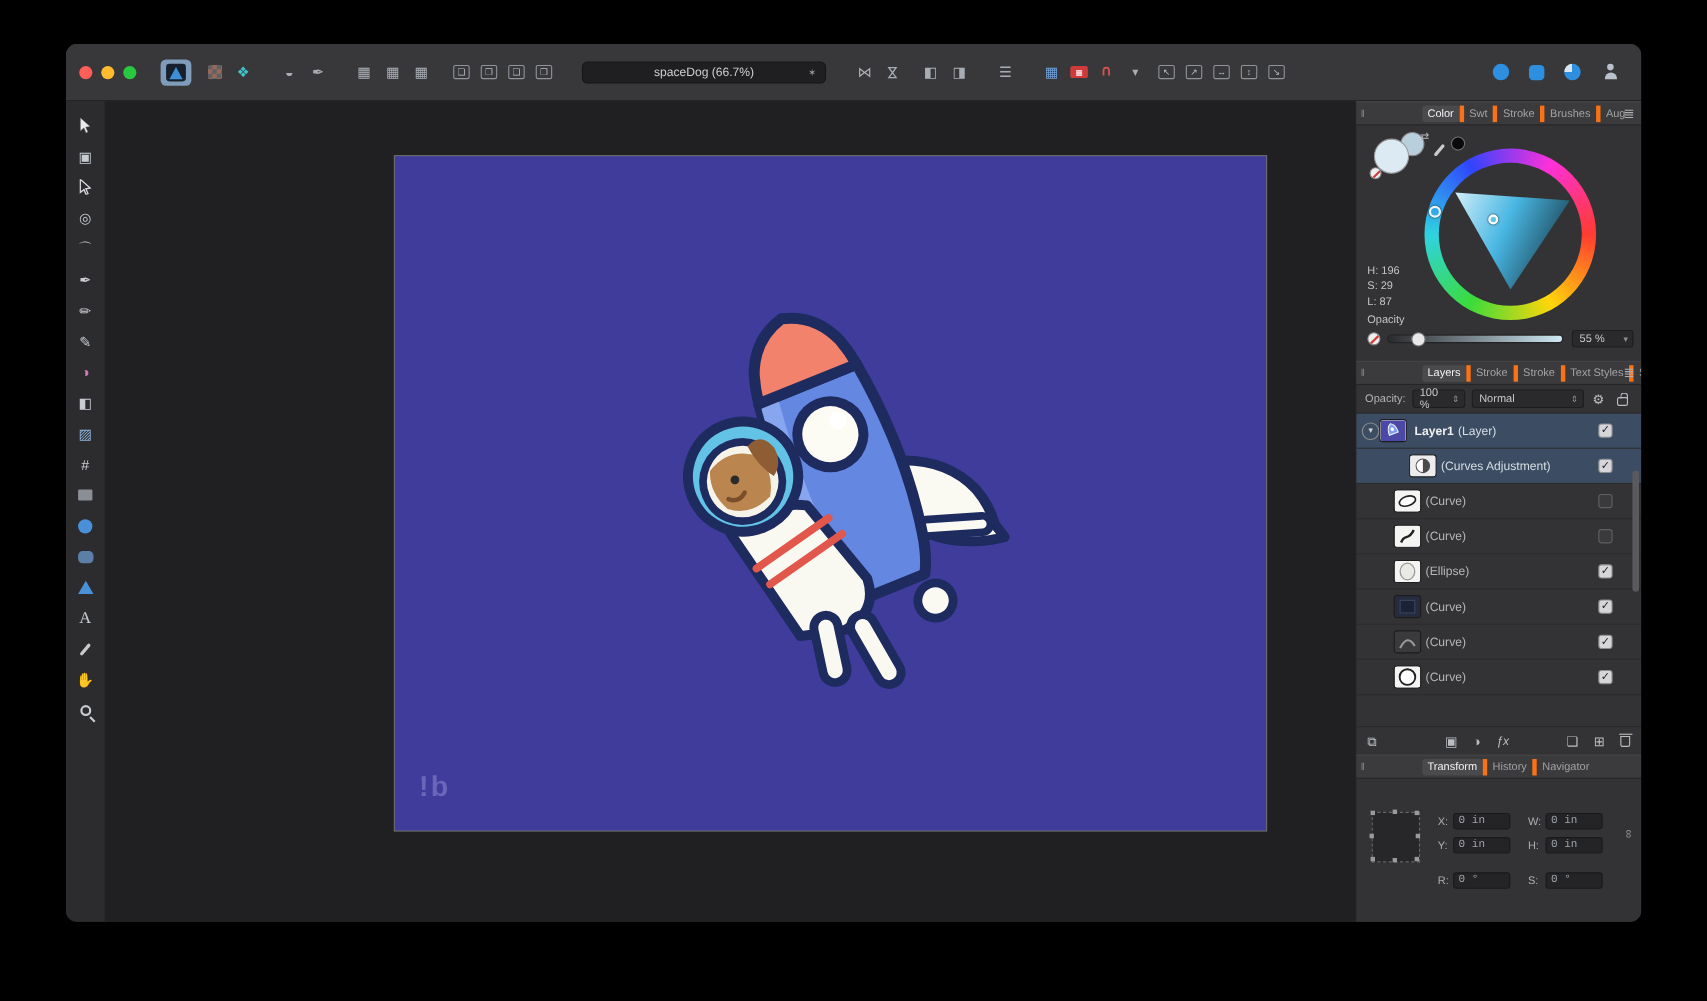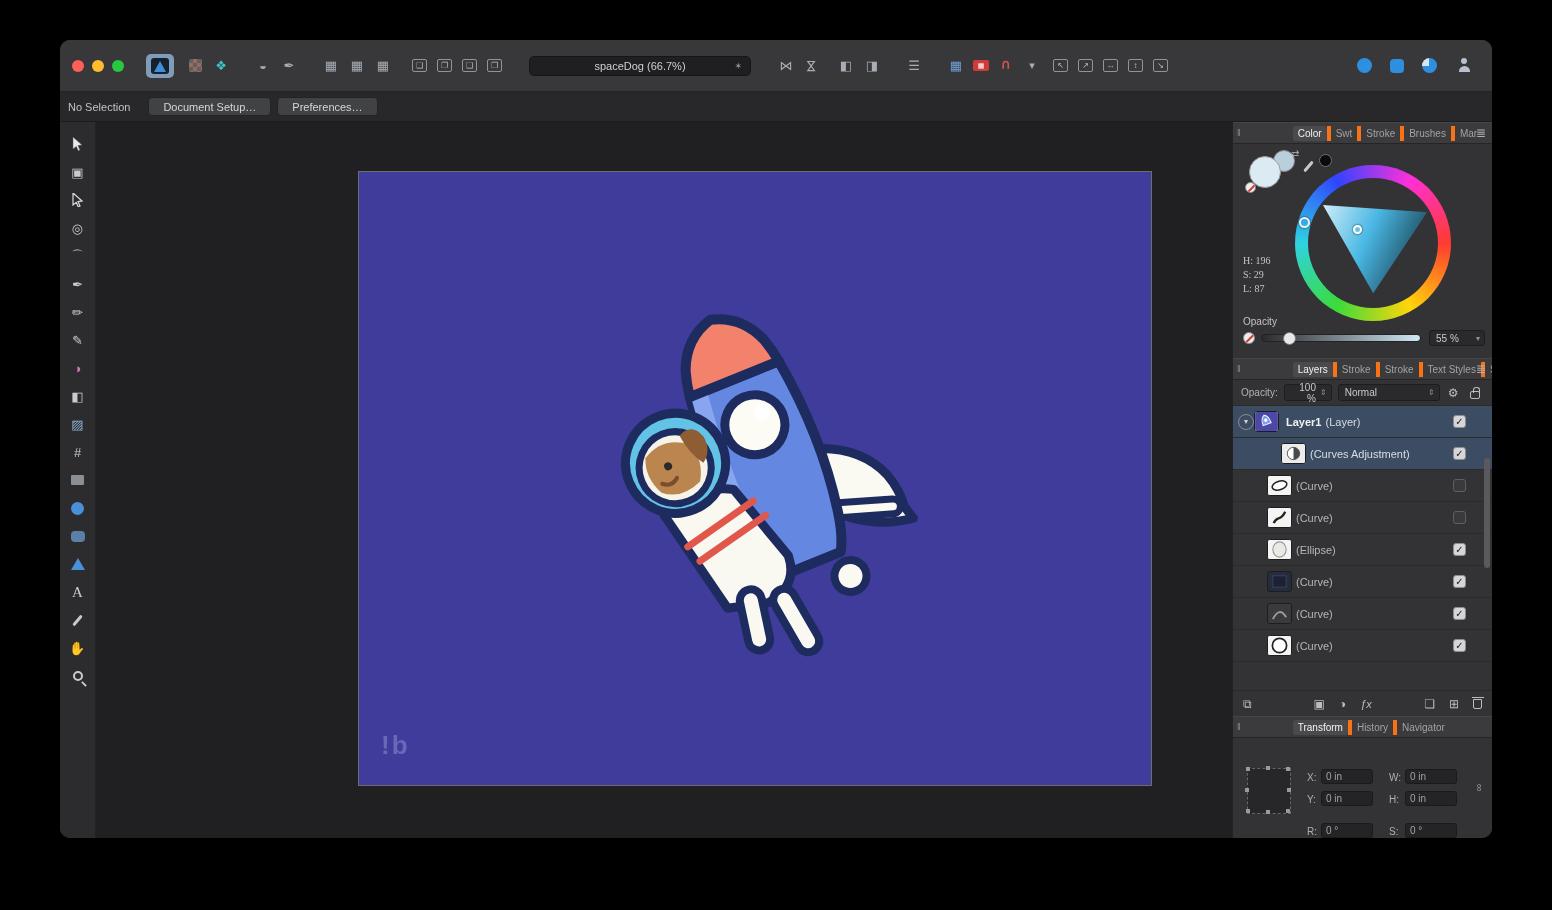--- a/index.html
+++ b/index.html
@@ -73,31 +73,31 @@
   .swapAr { position:absolute; left:58px; top:4px; font-size:10px; color:#b8b8bc; }
   .pipette { position:absolute; left:74px; top:16px; width:3px; height:13px; background:#c9c9cc; border-radius:2px; transform:rotate(40deg); }
   .blackdot { position:absolute; left:86px; top:10px; width:13px; height:13px; border-radius:50%; background:#0a0a0a; border:1px solid #707074; }
   .wheel { position:absolute; left:62px; top:21px; width:156px; height:156px; border-radius:50%;
     background:conic-gradient(from 90deg,#ff3b30,#ffd60a 60deg,#3bdb3b 120deg,#2fd3e0 180deg,#3044ff 240deg,#ff30d9 300deg,#ff3b30 360deg); }
   .wheel::after { content:''; position:absolute; inset:13px; border-radius:50%; background:#333335; }
   .tri { position:absolute; left:24px; top:24px; width:110px; height:104px; clip-path:polygon(6% 12%,100% 26%,46% 100%);
     background:linear-gradient(118deg,#eef9fe 0%,#49b7e3 45%,#0b1920 100%); transform:rotate(-4deg); z-index:2; }
   .hue-marker { position:absolute; left:4px; top:52px; width:11px; height:11px; border-radius:50%; border:2px solid #f2f2f2; box-shadow:0 0 2px #000; z-index:3; }
   .tri-marker { position:absolute; left:58px; top:60px; width:9px; height:9px; border-radius:50%; border:2px solid #fff; box-shadow:0 0 2px #000; z-index:3; }
-  .hsl { position:absolute; left:10px; top:110px; font-size:10px; color:#c4c4c7; line-height:14px;font-family:Liberation Serif, serif; }
+  .hsl { position:absolute; left:10px; top:126px; font-size:10px; color:#c4c4c7; line-height:14px; }
   .op-label { position:absolute; left:10px; top:172px; font-size:10px; color:#c4c4c7; }
   .op-none { position:absolute; left:10px; top:188px; width:12px; height:12px; border-radius:50%; background:#eee; border:1px solid #888; overflow:hidden; }
   .op-none::after{content:'';position:absolute;left:-1px;top:4px;width:15px;height:2px;background:#d23b3b;transform:rotate(-45deg);}
   .op-track { position:absolute; left:28px; top:190px; width:160px; height:8px; border-radius:4px; background:linear-gradient(to right,#2a2a2c,#cfe9f5); border:1px solid #232325; }
   .op-knob { position:absolute; left:-6px; top:-3px; width:13px; height:13px; border-radius:50%; background:#e8e8e8; border:1px solid #777; margin-left:17%; }
   .op-value { position:absolute; left:196px; top:186px; width:56px; height:16px; background:#2a2a2c; border:1px solid #1d1d1f; border-radius:3px; display:flex; align-items:center; font-size:10px; color:#c9c9cc; padding-left:6px; }
   .op-value .dd { margin-left:auto; margin-right:4px; font-size:8px; color:#909094; }
 
   
-  .layers-controls { height:26px; display:flex; align-items:center; padding:0 6px 0 8px; border-bottom:1px solid #2a2a2c; flex:none;text-align:right; }
+  .layers-controls { height:26px; display:flex; align-items:center; padding:0 6px 0 8px; border-bottom:1px solid #2a2a2c; flex:none; }
   .lab { font-size:10px; color:#b4b4b8; }
   .dd-box { height:17px; background:#2a2a2c; border:1px solid #1d1d1f; border-radius:3px; display:flex; align-items:center; font-size:10px; color:#c9c9cc; padding:0 4px 0 6px; margin-left:6px; }
   .dd-box .ud { margin-left:auto; padding-left:4px; font-size:8px; color:#909094; }
   .w48{width:48px} .w100{width:102px}
   .gear { margin-left:8px; color:#b9bdc2; font-size:12px; }
   .icon-lock { width:10px; height:8px; border:1px solid #b9bdc2; border-radius:2px; position:relative; margin-left:12px; margin-top:4px; }
   .icon-lock::before { content:''; position:absolute; top:-5px; left:1.5px; width:5px; height:5px; border:1.5px solid #b9bdc2; border-bottom:none; border-radius:3px 3px 0 0; }
   .layer-list { flex:1; overflow:hidden; position:relative; }
   .layer-row { height:32px; display:flex; align-items:center; border-bottom:1px solid #2b2b2d; position:relative; padding-right:36px; }
   .layer-row[data-selected="true"] { background:#3C4D63; }
@@ -118,21 +118,21 @@
   .rightg { margin-left:auto; display:flex; align-items:center; }
   .trash { width:9px; height:10px; border:1px solid #b9bdc2; border-radius:0 0 2px 2px; position:relative; margin-left:14px; }
   .trash::before { content:''; position:absolute; top:-3px; left:-2.5px; width:12px; height:1.5px; background:#b9bdc2; }
 
   
   .transform-body { flex:1; position:relative; }
   .proxy { position:absolute; left:14px; top:30px; width:44px; height:46px; background:#27272a; border:1px dashed #66666a; }
   .proxy::after { content:''; position:absolute; width:4px; height:4px; background:#9a9a9e; left:-2px; top:-2px;
     box-shadow:40px 0 #9a9a9e, 0 42px #9a9a9e, 40px 42px #9a9a9e, 20px -1px #9a9a9e, 20px 43px #9a9a9e, -1px 21px #9a9a9e, 41px 21px #9a9a9e; }
   .f-lab { position:absolute; font-size:10px; color:#aeaeb2; }
-  .f-in { position:absolute; width:52px; height:15px; background:#242427; border:1px solid #1a1a1c; border-radius:3px; color:#9ea3a8; font-size:10px; padding-left:4px; font-family:Liberation Sans, sans-serif; }
+  .f-in { position:absolute; width:52px; height:15px; background:#242427; border:1px solid #1a1a1c; border-radius:3px; color:#9ea3a8; font-size:10px; padding-left:4px; font-family:Liberation Mono, monospace; }
   .link-icon { position:absolute; right:8px; top:44px; color:#9a9a9e; font-size:11px; transform:rotate(90deg); }
 
   
   .statusbar { height:22px; background:#2c2c2e; border-top:1px solid #1e1e20; display:flex; align-items:center; padding-left:18px; flex:none; }
   .statusbar span { font-size:11px; color:#b0b0b3; }
   .statusbar .b { font-weight:bold; color:#e8e8ea; }
 </style>
 </head>
 <body>
 
@@ -190,25 +190,20 @@
     <div class="sq-icon">↕</div>
     <div class="sq-icon">↘</div>
 
     <span style="margin-left:auto"></span>
     <span class="c-circle"></span>
     <span class="c-square"></span>
     <span class="c-pie"></span>
     <span class="person"></span>
   </div>
 
-  <div class="context-bar">
-    <span class="ctx-label">No Selection</span>
-    <div class="ctx-btn">Document Setup…</div>
-    <div class="ctx-btn">Preferences…</div>
-  </div>
 
   <div class="main">
 
     <div class="toolrail">
       <div class="tool">
           <svg class="csr" viewBox="0 0 11 14">
             <path d="M1,0 L10,8 L6,8.6 L8,13 L6.2,13.8 L4.3,9.4 L1,12 Z" fill="#e8eaee" stroke="#555" stroke-width=".5"></path>
           </svg>
         </div>
       <div class="tool">▣</div>
@@ -289,21 +284,21 @@
 
     <div class="rightcol">
 
       <div class="panel-header">
         <span class="handle">‖</span>
         <div class="tabs">
           <span class="tab active">Color</span>
           <span class="tab">Swt</span>
           <span class="tab">Stroke</span>
           <span class="tab">Brushes</span>
-          <span class="tab">Mar</span>
+          <span class="tab">Aug</span>
         </div>
         <span class="menu-ic">≣</span>
       </div>
       <div class="color-body">
         <span class="swA"></span>
         <span class="swB"></span>
         <span class="swNone"></span>
         <span class="swapAr">⇄</span>
         <span class="pipette"></span>
         <span class="blackdot"></span>

